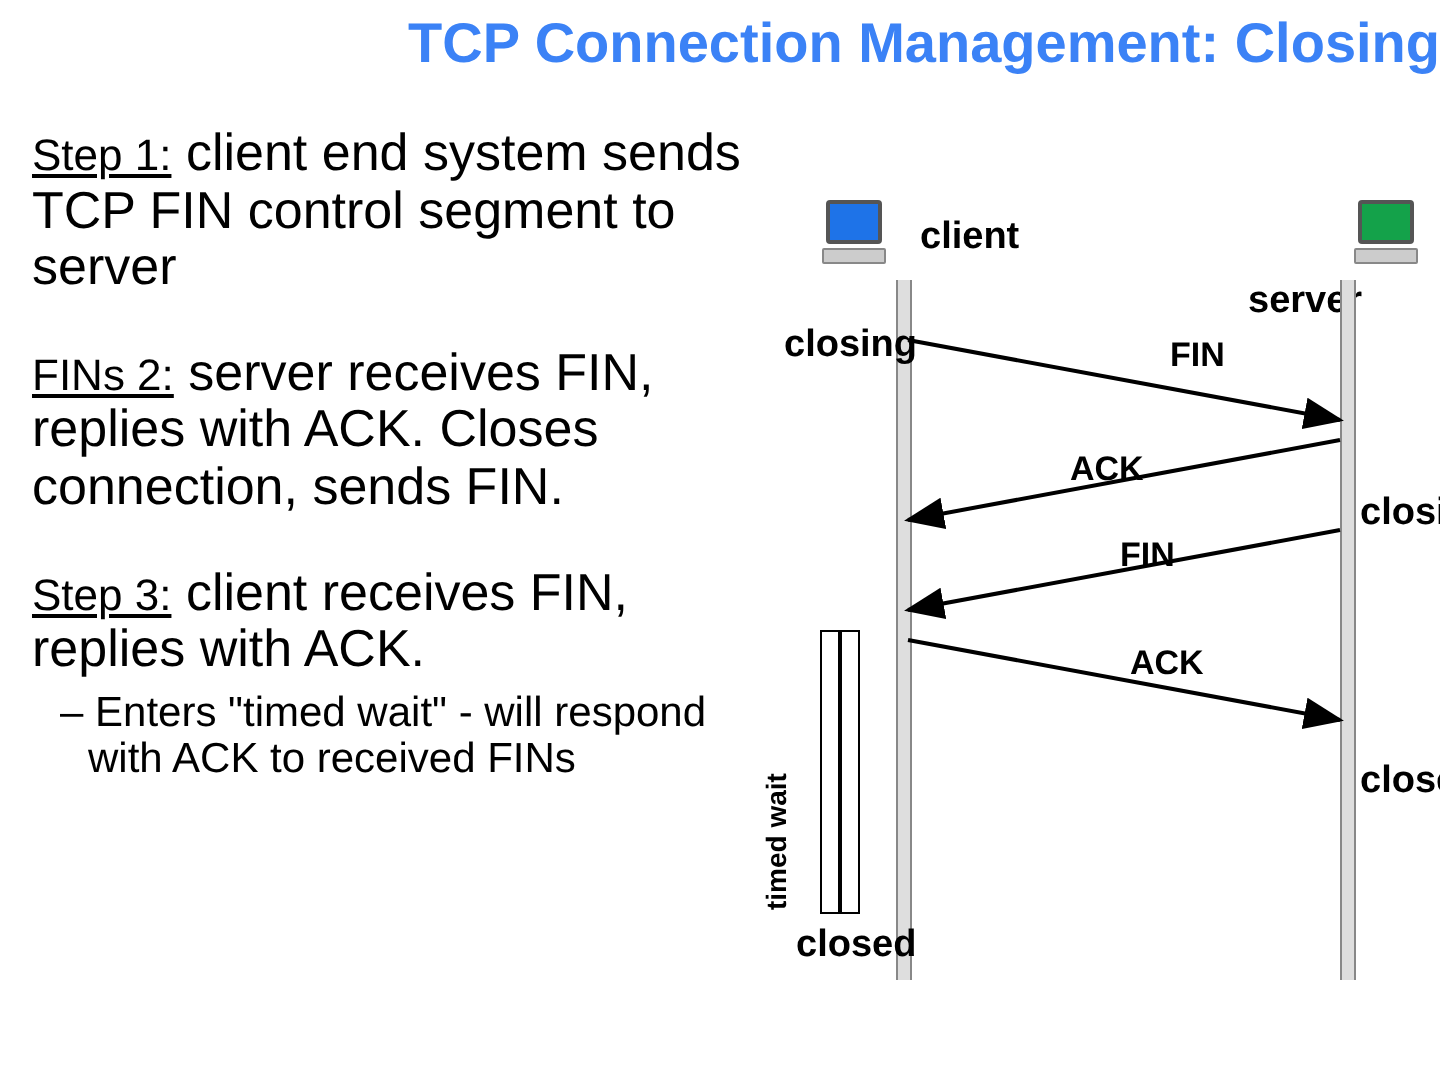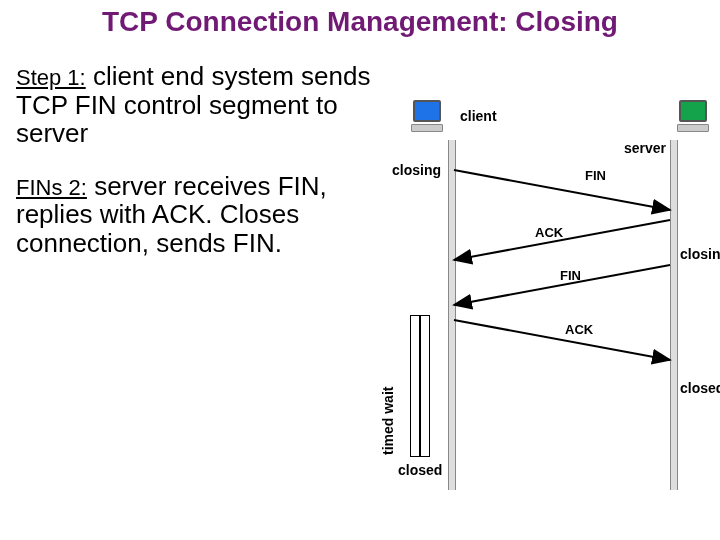--- a/index.html
+++ b/index.html
@@ -15,24 +15,24 @@
   .slide {
     position: relative;
     width: 720px;
     height: 540px;
   }
   .title {
     position: absolute;
     top: 6px;
     left: 0;
     width: 720px;
-    text-align: center;
+    text-align: right;
     font-size: 28px;
     font-weight: bold;
-    color: #701a75;
+    color: #3b82f6;
   }
   .steps {
     position: absolute;
     left: 16px;
     top: 62px;
     width: 360px;
   }
   .step-head {
     font-size: 22px;
     font-weight: normal;
@@ -62,21 +62,21 @@
     position: absolute;
     left: 380px;
     top: 90px;
     width: 330px;
     height: 420px;
   }
   .lbl {
     position: absolute;
     font-family: Arial, Helvetica, sans-serif;
     font-weight: bold;
-    font-size: 14px;
+    font-size: 19px;
   }
   .lifeline {
     position: absolute;
     width: 6px;
     background: #dedede;
     border-left: 1px solid #888;
     border-right: 1px solid #888;
   }
   .lifeline.client { left: 68px; top: 50px; height: 350px; }
   .lifeline.server { left: 290px; top: 50px; height: 350px; }
@@ -99,21 +99,21 @@
     transform-origin: left top;
     font-family: Arial, Helvetica, sans-serif;
     font-weight: bold;
     font-size: 14px;
   }
 
   .msg {
     position: absolute;
     font-family: Arial, Helvetica, sans-serif;
     font-weight: bold;
-    font-size: 13px;
+    font-size: 17px;
   }
 
   svg.arrows {
     position: absolute;
     left: 0;
     top: 0;
     width: 330px;
     height: 420px;
   }
 
@@ -147,20 +147,24 @@
   <div class="steps">
 
     <div class="step-block">
       <span class="step-head">Step 1:</span><span class="step-body"> client end system sends TCP FIN control segment to server</span>
     </div>
 
     <div class="step-block">
       <span class="step-head">FINs 2:</span><span class="step-body"> server receives FIN, replies with ACK. Closes connection, sends FIN.</span>
     </div>
 
+    <div class="step-block">
+      <span class="step-head">Step 3:</span><span class="step-body"> client receives FIN, replies with ACK.</span>
+      <div class="sub">Enters "timed wait" - will respond with ACK to received FINs</div>
+    </div>
 
 
   </div>
 
   <div class="diagram">
 
     <div class="computer" style="left:30px; top:10px;">
       <div class="monitor" style="background:#1e73e8"></div>
       <div class="base"></div>
     </div>

